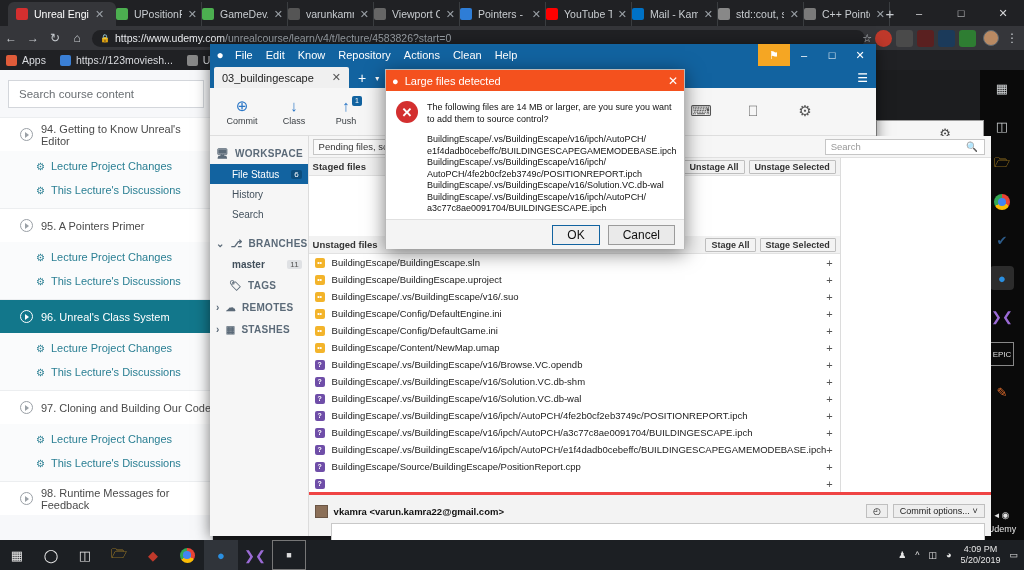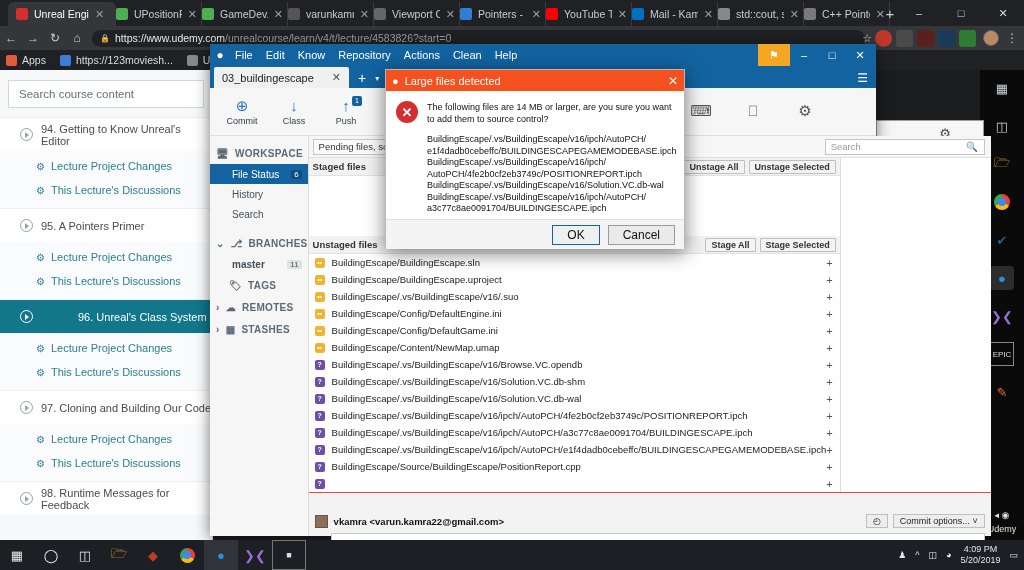--- a/index.html
+++ b/index.html
@@ -46,21 +46,21 @@
 
   
   .page { position:absolute; left:0; top:70px; width:1024px; height:470px; background:#fff; }
   .sidebar { position:absolute; left:0; top:0; width:213px; height:470px; background:#f7f8fa;
              border-right:1px solid #d8dade; overflow:hidden; }
   .searchbox { margin:10px 8px 0 8px; height:28px; background:#fff; border:1px solid #d3d6db;
                display:flex; align-items:center; padding:0 10px; color:#6a6f73; font-size:11.5px; }
   .curriculum { margin-top:9px; }
   .secitem { display:flex; align-items:center; height:34px; padding-left:20px; color:#4a4a4a;
              font-size:11px; border-top:1px solid #eceef0; background:#fff; }
-  .secitem.sel { background:#12778b; color:#fff;gap:37px; }
+  .secitem.sel { background:#12778b; color:#fff; }
   .playico { width:13px; height:13px; border-radius:50%; border:1.2px solid #9aa0a6; flex:none;
              margin-right:8px; position:relative; }
   .secitem.sel .playico { border-color:#fff; }
   .playico::after { content:""; position:absolute; left:4.3px; top:3px; border-left:4px solid #9aa0a6;
                     border-top:3.2px solid transparent; border-bottom:3.2px solid transparent; }
   .secitem.sel .playico::after { border-left-color:#fff; }
   .sublinks { background:#fafbfc; padding:3px 0 6px 0; }
   .sublink { display:flex; align-items:center; height:24px; padding-left:36px; color:#2a7f93;
              font-size:11px; }
   .sublink .lico { margin-right:6px; font-size:10px; color:#2a7f93; }
@@ -136,21 +136,21 @@
           padding-left:6px; }
   .fico { width:10px; height:10px; border-radius:2px; margin-right:7px; flex:none;
           font-size:7px; color:#fff; display:flex; align-items:center; justify-content:center;
           font-weight:bold; }
   .fico.mod { background:#f3b42b; }
   .fico.unk { background:#6f4ea8; }
   .fplus { margin-left:auto; margin-right:7px; color:#555; font-size:11px; }
   .emptystaged { flex:1; }
   .diffpane { width:150px; background:#fff; }
 
-  .commitbar { height:44px; border-top:1px solid #ef4444; background:#f3f3f3; padding:20px 6px; }
+  .commitbar { height:44px; border-top:3px solid #ef4444; background:#f3f3f3; padding:8px 6px; }
   .cbrow { display:flex; align-items:center; height:16px; }
   .cavatar { width:13px; height:13px; background:#8b6f58; border:1px solid #6a5545; margin-right:6px; }
   .cname { font-size:9.5px; font-weight:bold; color:#111; }
   .cbtns { margin-left:auto; display:flex; gap:5px; align-items:center; }
   .cbtn { border:1px solid #bfbfbf; background:#eee; font-size:9px; padding:1px 6px; color:#222; }
   .cmsg { margin-top:4px; height:20px; background:#fff; border:1px solid #c8c8c8; margin-left:16px; }
 
   
   .dlg { position:absolute; left:385px; top:69px; width:300px; height:180px; background:#f4f4f4;
          border:1px solid #b8b8b8; box-shadow:0 4px 18px rgba(0,0,0,.5); }

